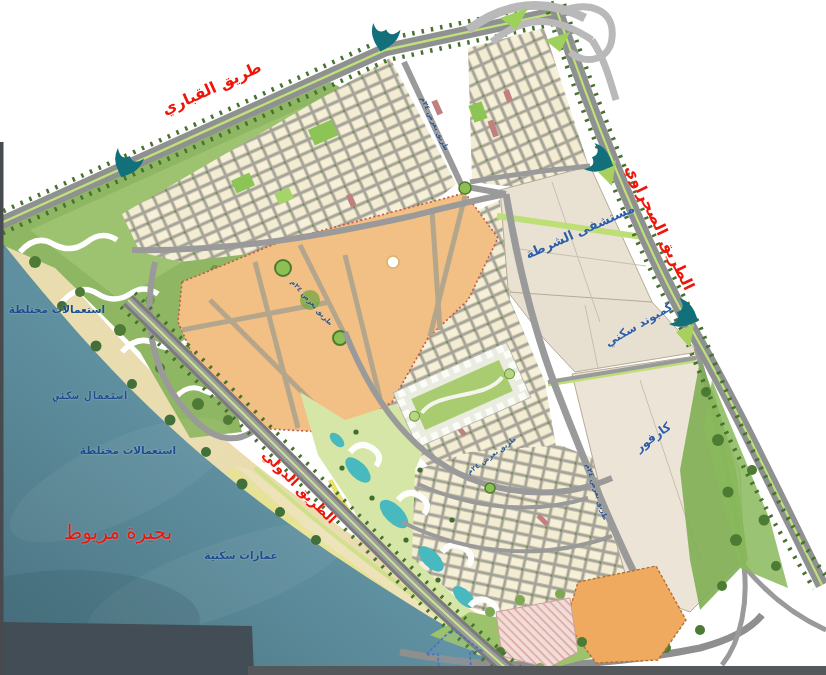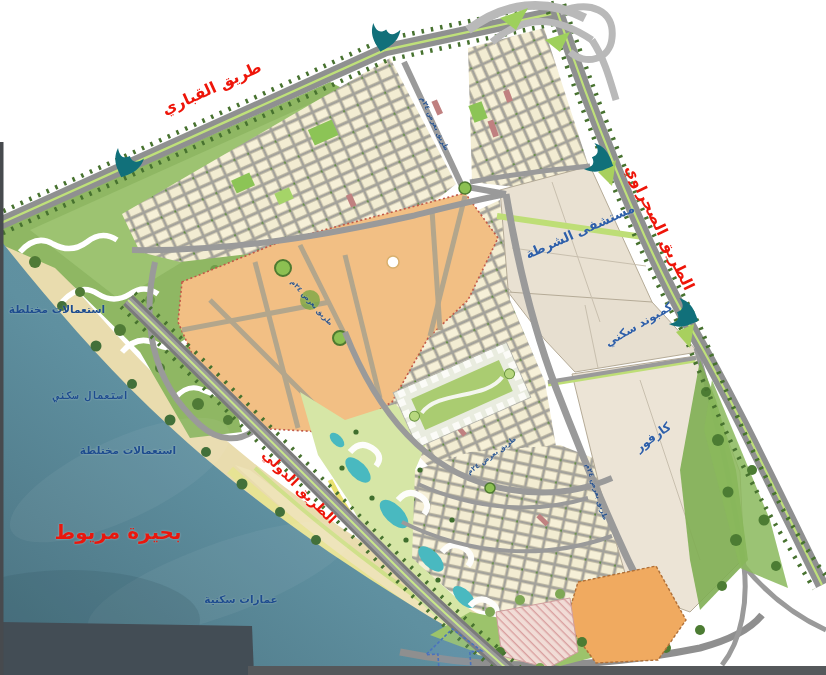--- a/index.html
+++ b/index.html
@@ -3,21 +3,21 @@
 <meta charset="utf-8">
 <style>
   html,body{margin:0;padding:0;background:#ffffff;}
   .stage{position:relative;width:826px;height:675px;background:#fff;overflow:hidden;
          font-family:"DejaVu Sans",sans-serif;}
   .stage svg{position:absolute;left:0;top:0;}
   .lbl{position:absolute;transform:translate(-50%,-50%) rotate(var(--r,0deg));
        font-weight:bold;white-space:nowrap;direction:rtl;line-height:1;
        text-shadow:0 0 2px rgba(255,255,255,.45);}
   .road-lbl{color:var(--road-label,#ee1509);}
-  .lake-lbl{color:var(--lake-label,#e8170e);font-weight:700;letter-spacing:.5px;}
+  .lake-lbl{color:var(--lake-label,#e8170e);font-weight:400;letter-spacing:.5px;}
   .parcel-lbl{color:var(--parcel-label,#2e5fa9);}
   .zone-lbl{color:var(--zone-label,#1d4c8e);}
   .street-lbl{color:var(--zone-label,#1d4c8e);font-size:7px;opacity:.9;}
 </style>
 </head>
 <body>
 
 <div class="stage">
 <svg width="826" height="675" viewBox="0 0 826 675">
   <defs>
@@ -309,20 +309,20 @@
   <div class="lbl road-lbl" style="left:299px;top:487px;--r:45deg;font-size:13.5px;">الطريق الدولي</div>
   <div class="lbl lake-lbl" style="left:118px;top:532px;font-size:20px;">بحيرة مريوط</div>
 
   <div class="lbl parcel-lbl" style="left:580px;top:231px;--r:-24deg;font-size:13px;">مستشفى الشرطة</div>
   <div class="lbl parcel-lbl" style="left:639px;top:325px;--r:-30deg;font-size:11.5px;">كمبوند سكني</div>
   <div class="lbl parcel-lbl" style="left:653px;top:437px;--r:-36deg;font-size:12px;">كارفور</div>
 
   <div class="lbl zone-lbl" style="left:57px;top:309px;font-size:10.5px;">استعمالات مختلطة</div>
   <div class="lbl zone-lbl" style="left:91px;top:396px;font-size:10.5px;font-family:Liberation Mono, monospace;">استعمال سكني</div>
   <div class="lbl zone-lbl" style="left:128px;top:450px;font-size:10.5px;">استعمالات مختلطة</div>
-  <div class="lbl zone-lbl" style="left:241px;top:555px;font-size:10.5px;margin-top:44px;">عمارات سكنية</div>
+  <div class="lbl zone-lbl" style="left:241px;top:555px;font-size:10.5px;">عمارات سكنية</div>
 
   <div class="lbl street-lbl" style="left:434px;top:124px;--r:65deg;">طريق بعرض ٢٤م</div>
   <div class="lbl street-lbl" style="left:311px;top:303px;--r:48deg;">طريق بعرض ٢٤م</div>
   <div class="lbl street-lbl" style="left:492px;top:456px;--r:-36deg;">طريق بعرض ٢٤م</div>
   <div class="lbl street-lbl" style="left:596px;top:492px;--r:72deg;">طريق بعرض ٢٤م</div>
 </div>
 </div>
 
 </body></html>

